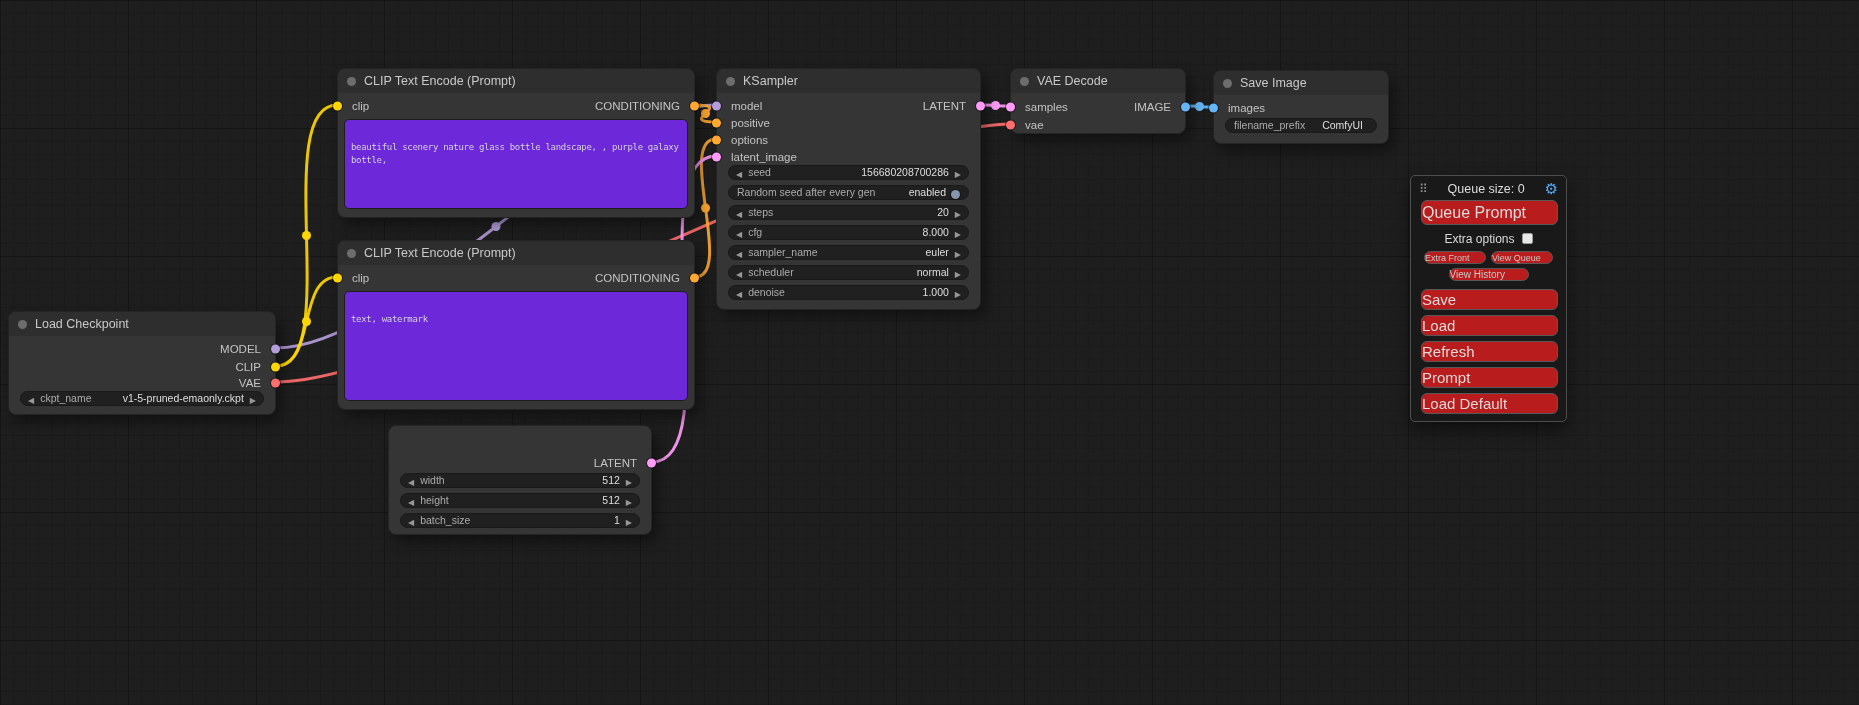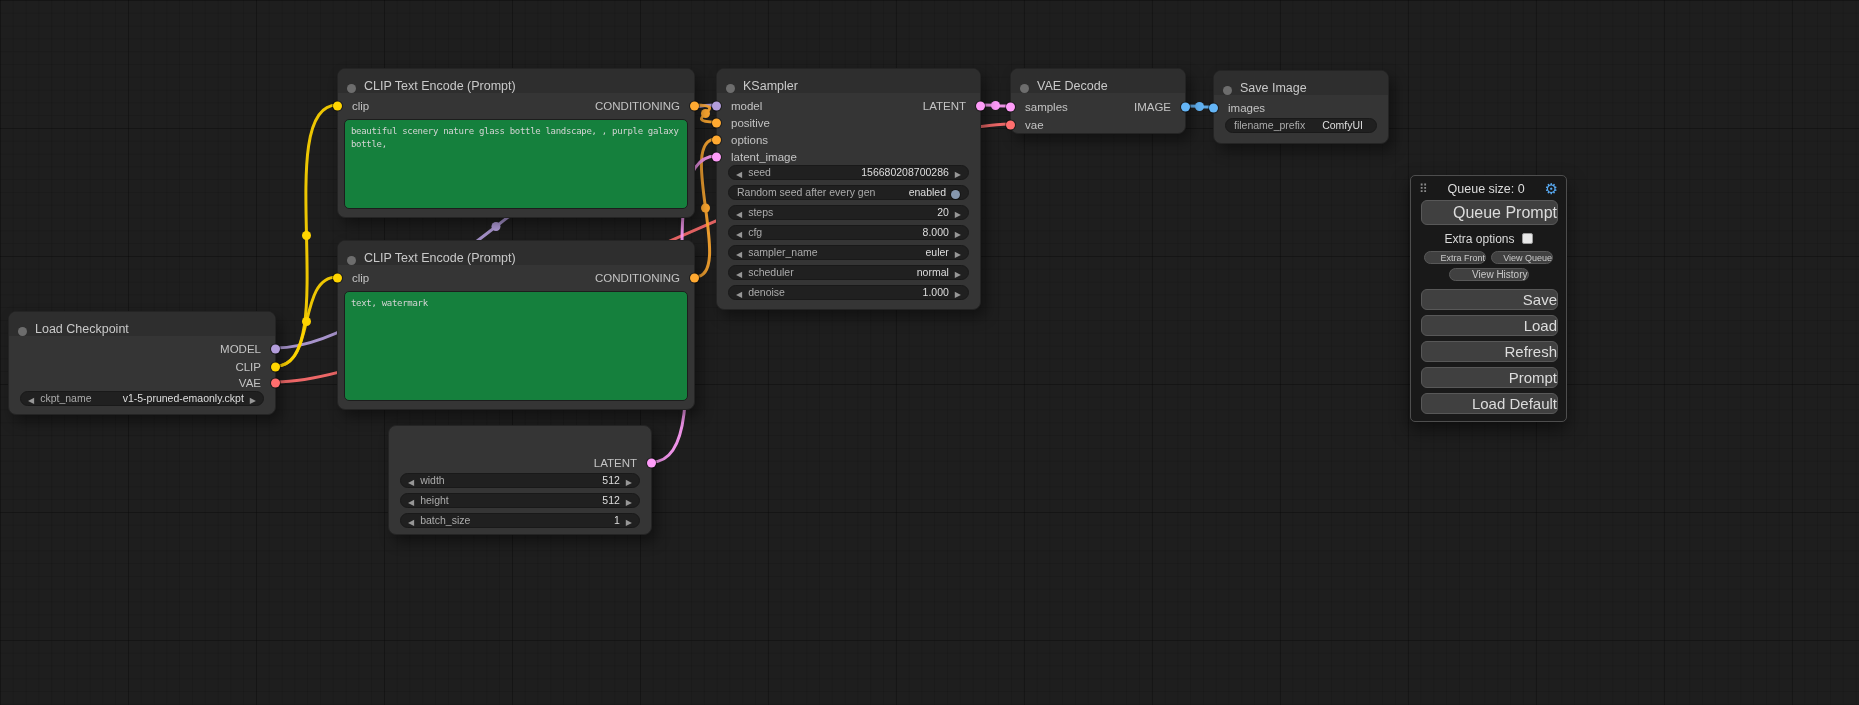--- a/index.html
+++ b/index.html
@@ -11,21 +11,21 @@
       linear-gradient(rgba(0,0,0,.22) 1px,transparent 1px),
       linear-gradient(90deg,rgba(0,0,0,.22) 1px,transparent 1px),
       linear-gradient(rgba(0,0,0,.10) 1px,transparent 1px),
       linear-gradient(90deg,rgba(0,0,0,.10) 1px,transparent 1px);
     background-size:128px 128px,128px 128px,12.8px 12.8px,12.8px 12.8px;}
   .wires{position:absolute;inset:0;z-index:1;pointer-events:none}
   .wire{fill:none;stroke-width:3;stroke-linecap:round;opacity:.92}
   .node{position:absolute;z-index:2;background:#353535;border:1px solid #242424;
     border-radius:8px;box-shadow:5px 7px 14px rgba(0,0,0,.42)}
   .ntitle{height:24px;background:#2e2e2e;border-radius:7px 7px 0 0;display:flex;
-    align-items:flex-end;gap:8px;padding:0 9px;color:#c9c9c9;font-size:12.5px;white-space:nowrap}
+    align-items:center;gap:8px;padding:0 9px;color:#c9c9c9;font-size:12.5px;white-space:nowrap}
   .cdot{width:9px;height:9px;border-radius:50%;background:#6d6d6d;flex:0 0 auto}
   .srow{position:absolute;left:0;right:0;height:16px;display:flex;align-items:center;
     font-size:11.5px;color:#c3c3c3;white-space:nowrap}
   .inlabel{margin-left:14px}
   .outlabel{margin-left:auto;margin-right:14px}
   .pdot{position:absolute;width:9px;height:9px;border-radius:50%;top:50%;
     transform:translateY(-50%);box-shadow:0 0 0 1px rgba(0,0,0,.45)}
   .pdot.in{left:-5px}.pdot.out{right:-5px}
   .c-model{background:#B39DDB}.c-clip{background:#FFD500}.c-vae{background:#FF6E6E}
   .c-cond{background:#FFA931}.c-latent{background:#FF9CF9}.c-image{background:#64B5F6}
@@ -33,34 +33,34 @@
     border:1px solid #191919;border-radius:8px;display:flex;align-items:flex-end;
     padding:0 7px;font-size:10.5px;line-height:13px;color:#ababab;white-space:nowrap}
   .arrow{color:#979797;font-size:8px;line-height:1;flex:0 0 auto}
   .wlabel{margin-left:6px}
   .wvalue{margin-left:auto;margin-right:6px;color:#dedede}
   .widget.noarrow{padding:0 8px}
   .widget.noarrow .wlabel{margin-left:0}
   .widget.noarrow .wvalue{margin-right:5px}
   .toggle-dot{width:9px;height:9px;border-radius:50%;background:#8596ad;
     box-shadow:0 0 0 1px rgba(0,0,0,.35);flex:0 0 auto}
-  .ptext{position:absolute;left:6px;right:6px;top:50px;bottom:8px;background:#15803d;
-    border:1px solid #1d1d1d;border-radius:5px;padding:5px 6px;
+  .ptext{position:absolute;left:6px;right:6px;top:50px;bottom:8px;background:#6d28d9;
+    border:1px solid #1d1d1d;border-radius:5px;padding:21px 6px;
     font-family:"DejaVu Sans Mono",monospace;font-size:9px;letter-spacing:-0.3px;
     line-height:1.45;color:#d4d4d4;white-space:pre-wrap;overflow:hidden}
   
   .menu{position:absolute;left:1410px;top:175px;width:157px;height:247px;z-index:3;
     background:rgba(26,26,26,.94);border:1px solid #4e4e4e;border-radius:5px;
     box-shadow:0 8px 18px rgba(0,0,0,.5);color:#ddd}
   .menu-header{display:flex;align-items:center;padding:5px 8px 0 8px;height:20px}
   .drag-icon{color:#8c8c8c;font-size:12px;line-height:1;flex:0 0 auto}
   .menu-title{flex:1;text-align:center;font-size:12.5px;color:#dcdcdc}
   .gear-icon{color:#58a9f1;font-size:15px;line-height:1;flex:0 0 auto;cursor:pointer}
-  .btn{display:block;background:#404040;border:1px solid #585858;border-radius:6px;
-    color:#dcdcdc;text-align:right;cursor:pointer;font-family:inherit;padding:0}
+  .btn{display:block;background:#b91c1c;border:1px solid #585858;border-radius:6px;
+    color:#dcdcdc;text-align:left;cursor:pointer;font-family:inherit;padding:0}
   .btn-queue{margin:4px 10px 0;width:137px;height:25px;font-size:16px}
   .extra-row{display:flex;align-items:center;justify-content:center;gap:7px;
     margin-top:7px;height:13px;font-size:12px;color:#dadada}
   .checkbox{width:11px;height:11px;background:#e8e8e8;border:1px solid #9a9a9a;
     border-radius:2px;cursor:pointer}
   .small-row{display:flex;gap:5px;margin:6px 13px 0}
   .btn-small{flex:1;height:13px;font-size:9px;line-height:10px;border-radius:8px;color:#c9c9c9}
   .btn-history{margin:4px auto 0;width:80px;height:13px;font-size:10px;line-height:10px;
     border-radius:8px;color:#c9c9c9}
   .btn-big{margin:5px 10px 0;width:137px;height:21px;font-size:15px;line-height:17px}

